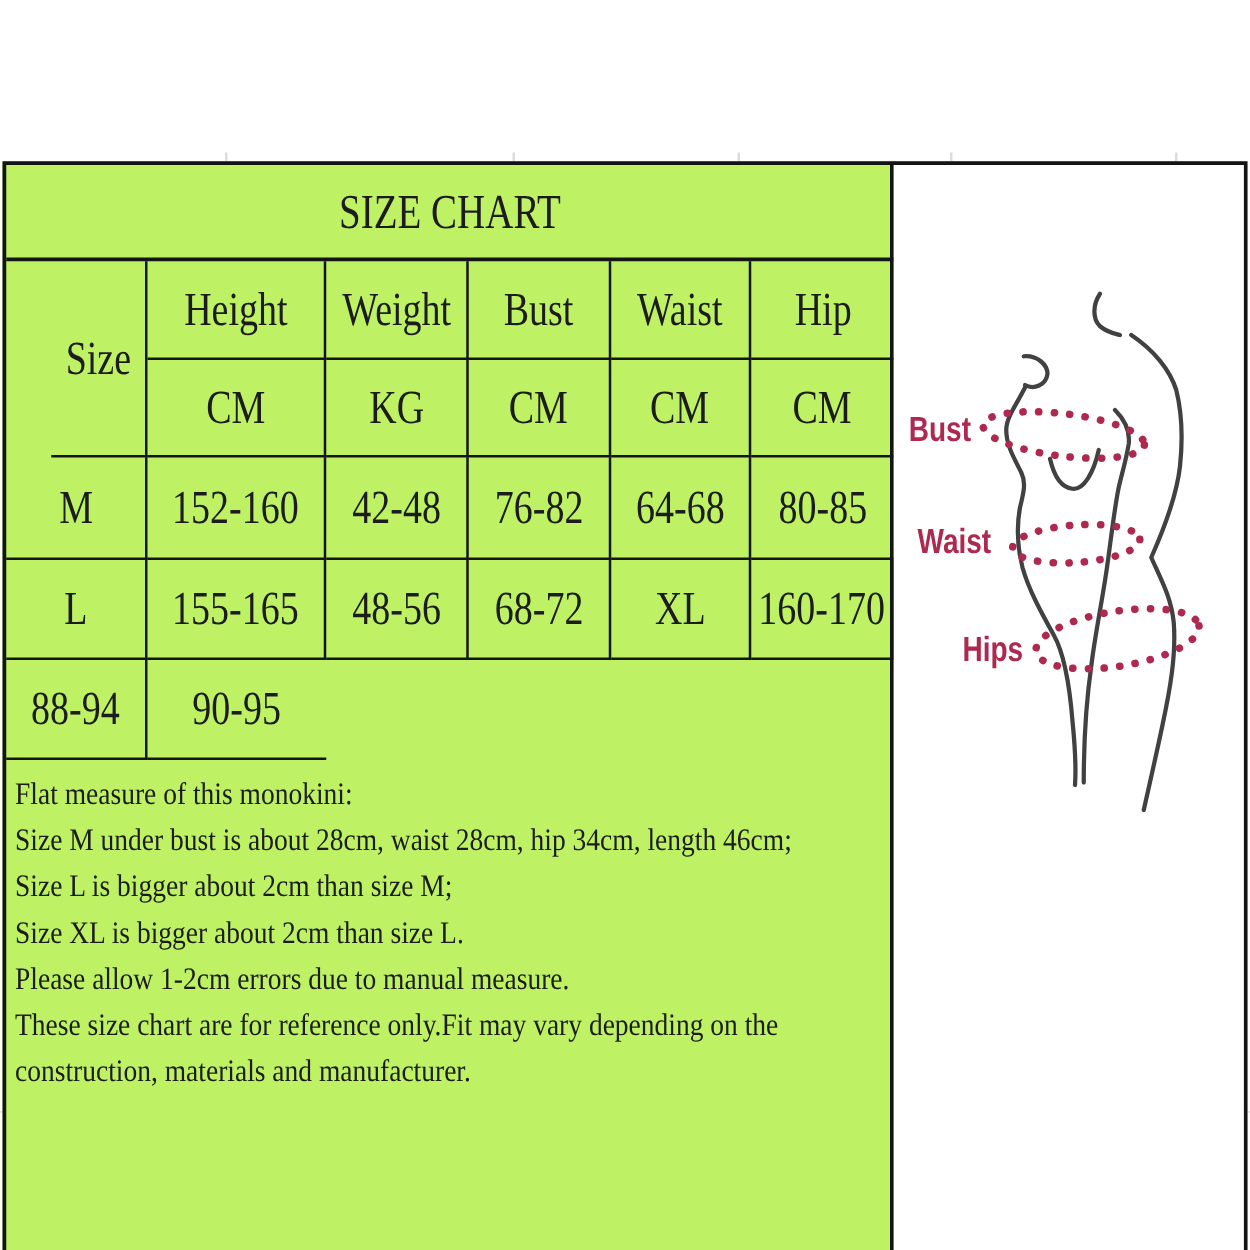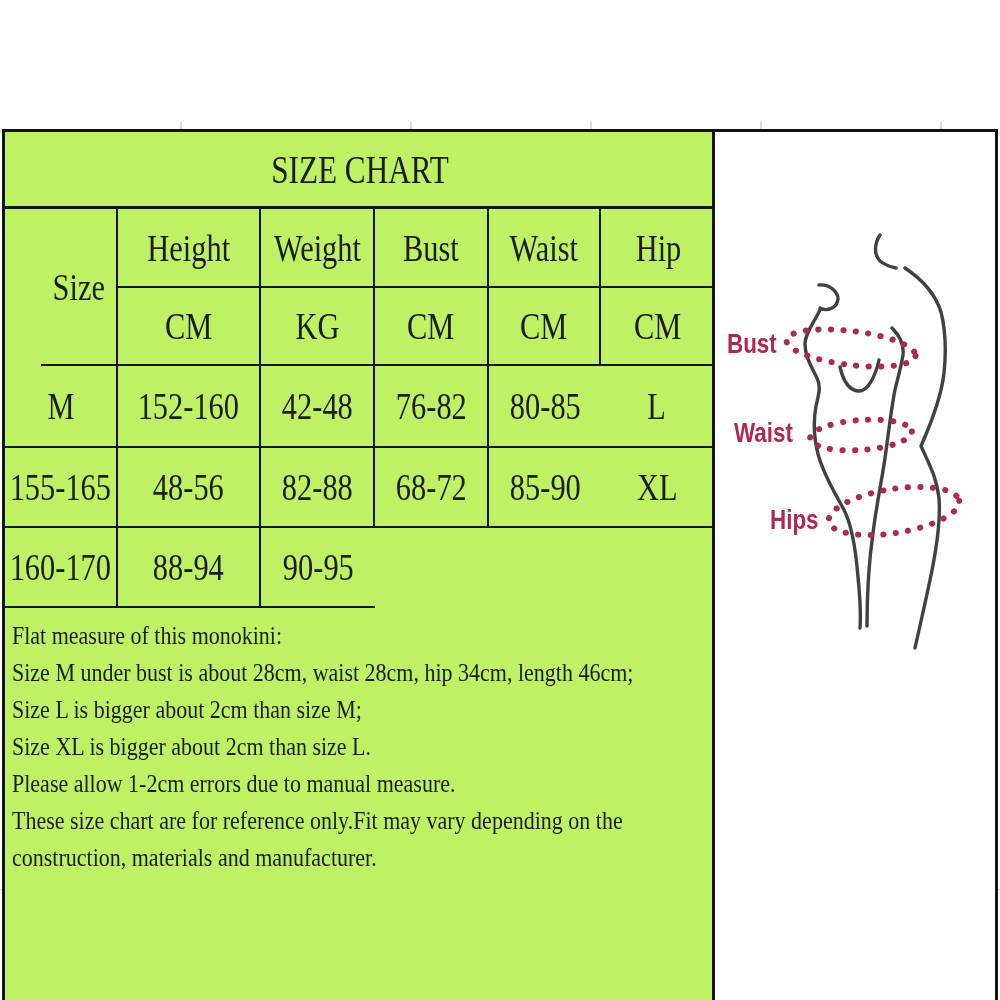--- a/index.html
+++ b/index.html
@@ -107,41 +107,38 @@
         </div>
       <div class="cell">
           <span class="sq">152-160</span>
         </div>
       <div class="cell">
           <span class="sq">42-48</span>
         </div>
       <div class="cell">
           <span class="sq">76-82</span>
         </div>
+      <div class="cell">
+          <span class="sq">64-68</span>
+        </div>
       <div class="cell lc">
           <span class="sq">80-85</span>
         </div>
 
       <div class="cell">
           <span class="sq">L</span>
         </div>
       <div class="cell">
           <span class="sq">155-165</span>
         </div>
       <div class="cell">
           <span class="sq">48-56</span>
         </div>
       <div class="cell">
-          <span class="sq">82-88</span>
-        </div>
-      <div class="cell">
           <span class="sq">68-72</span>
-        </div>
-      <div class="cell lc">
-          <span class="sq">85-90</span>
         </div>
 
       <div class="cell">
           <span class="sq">XL</span>
         </div>
       <div class="cell">
           <span class="sq">160-170</span>
         </div>
       <div class="cell">
           <span class="sq">88-94</span>

